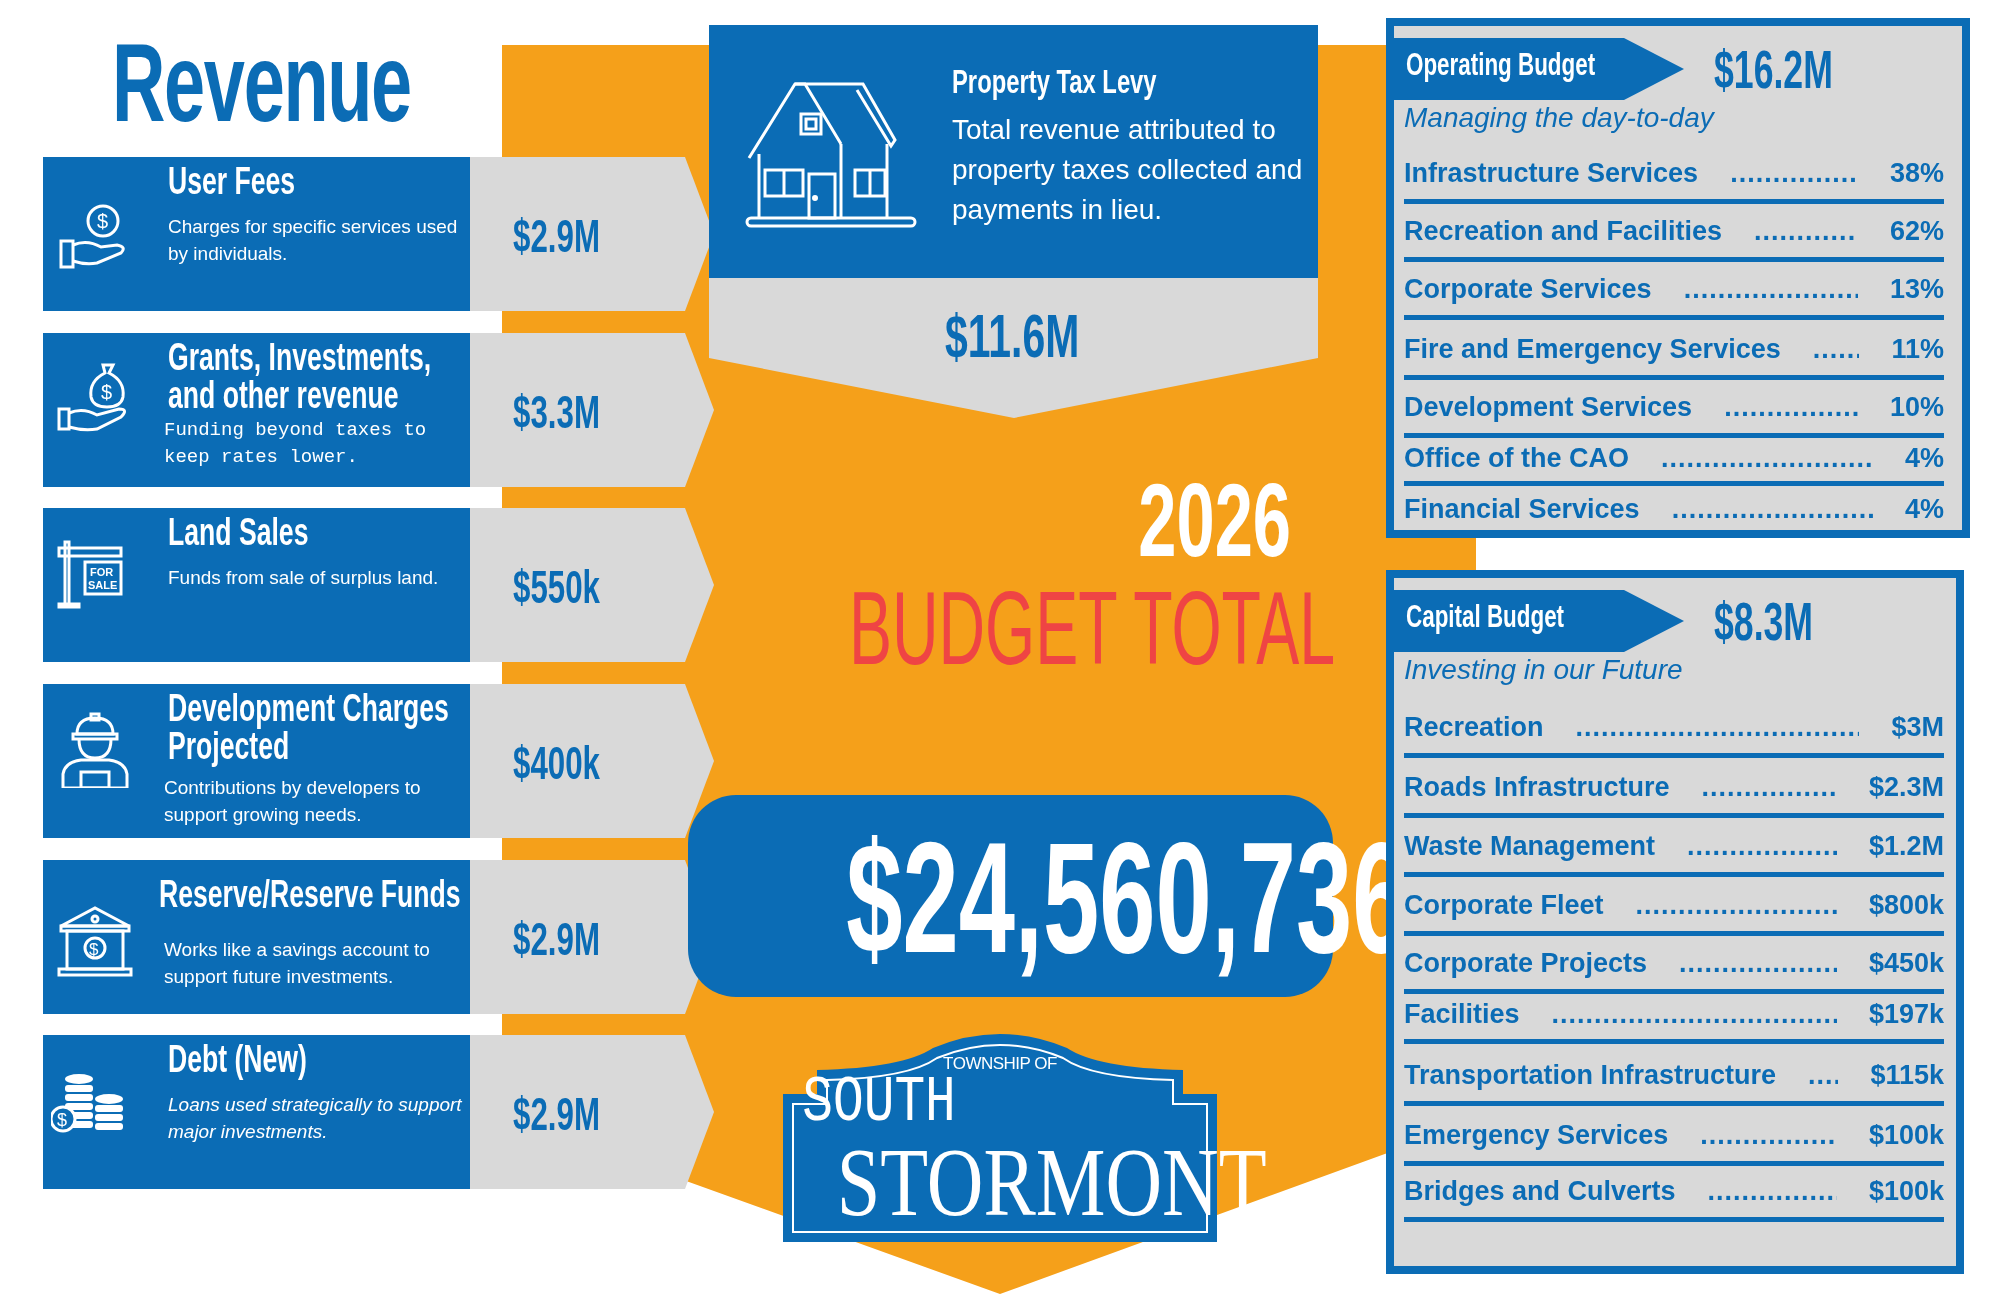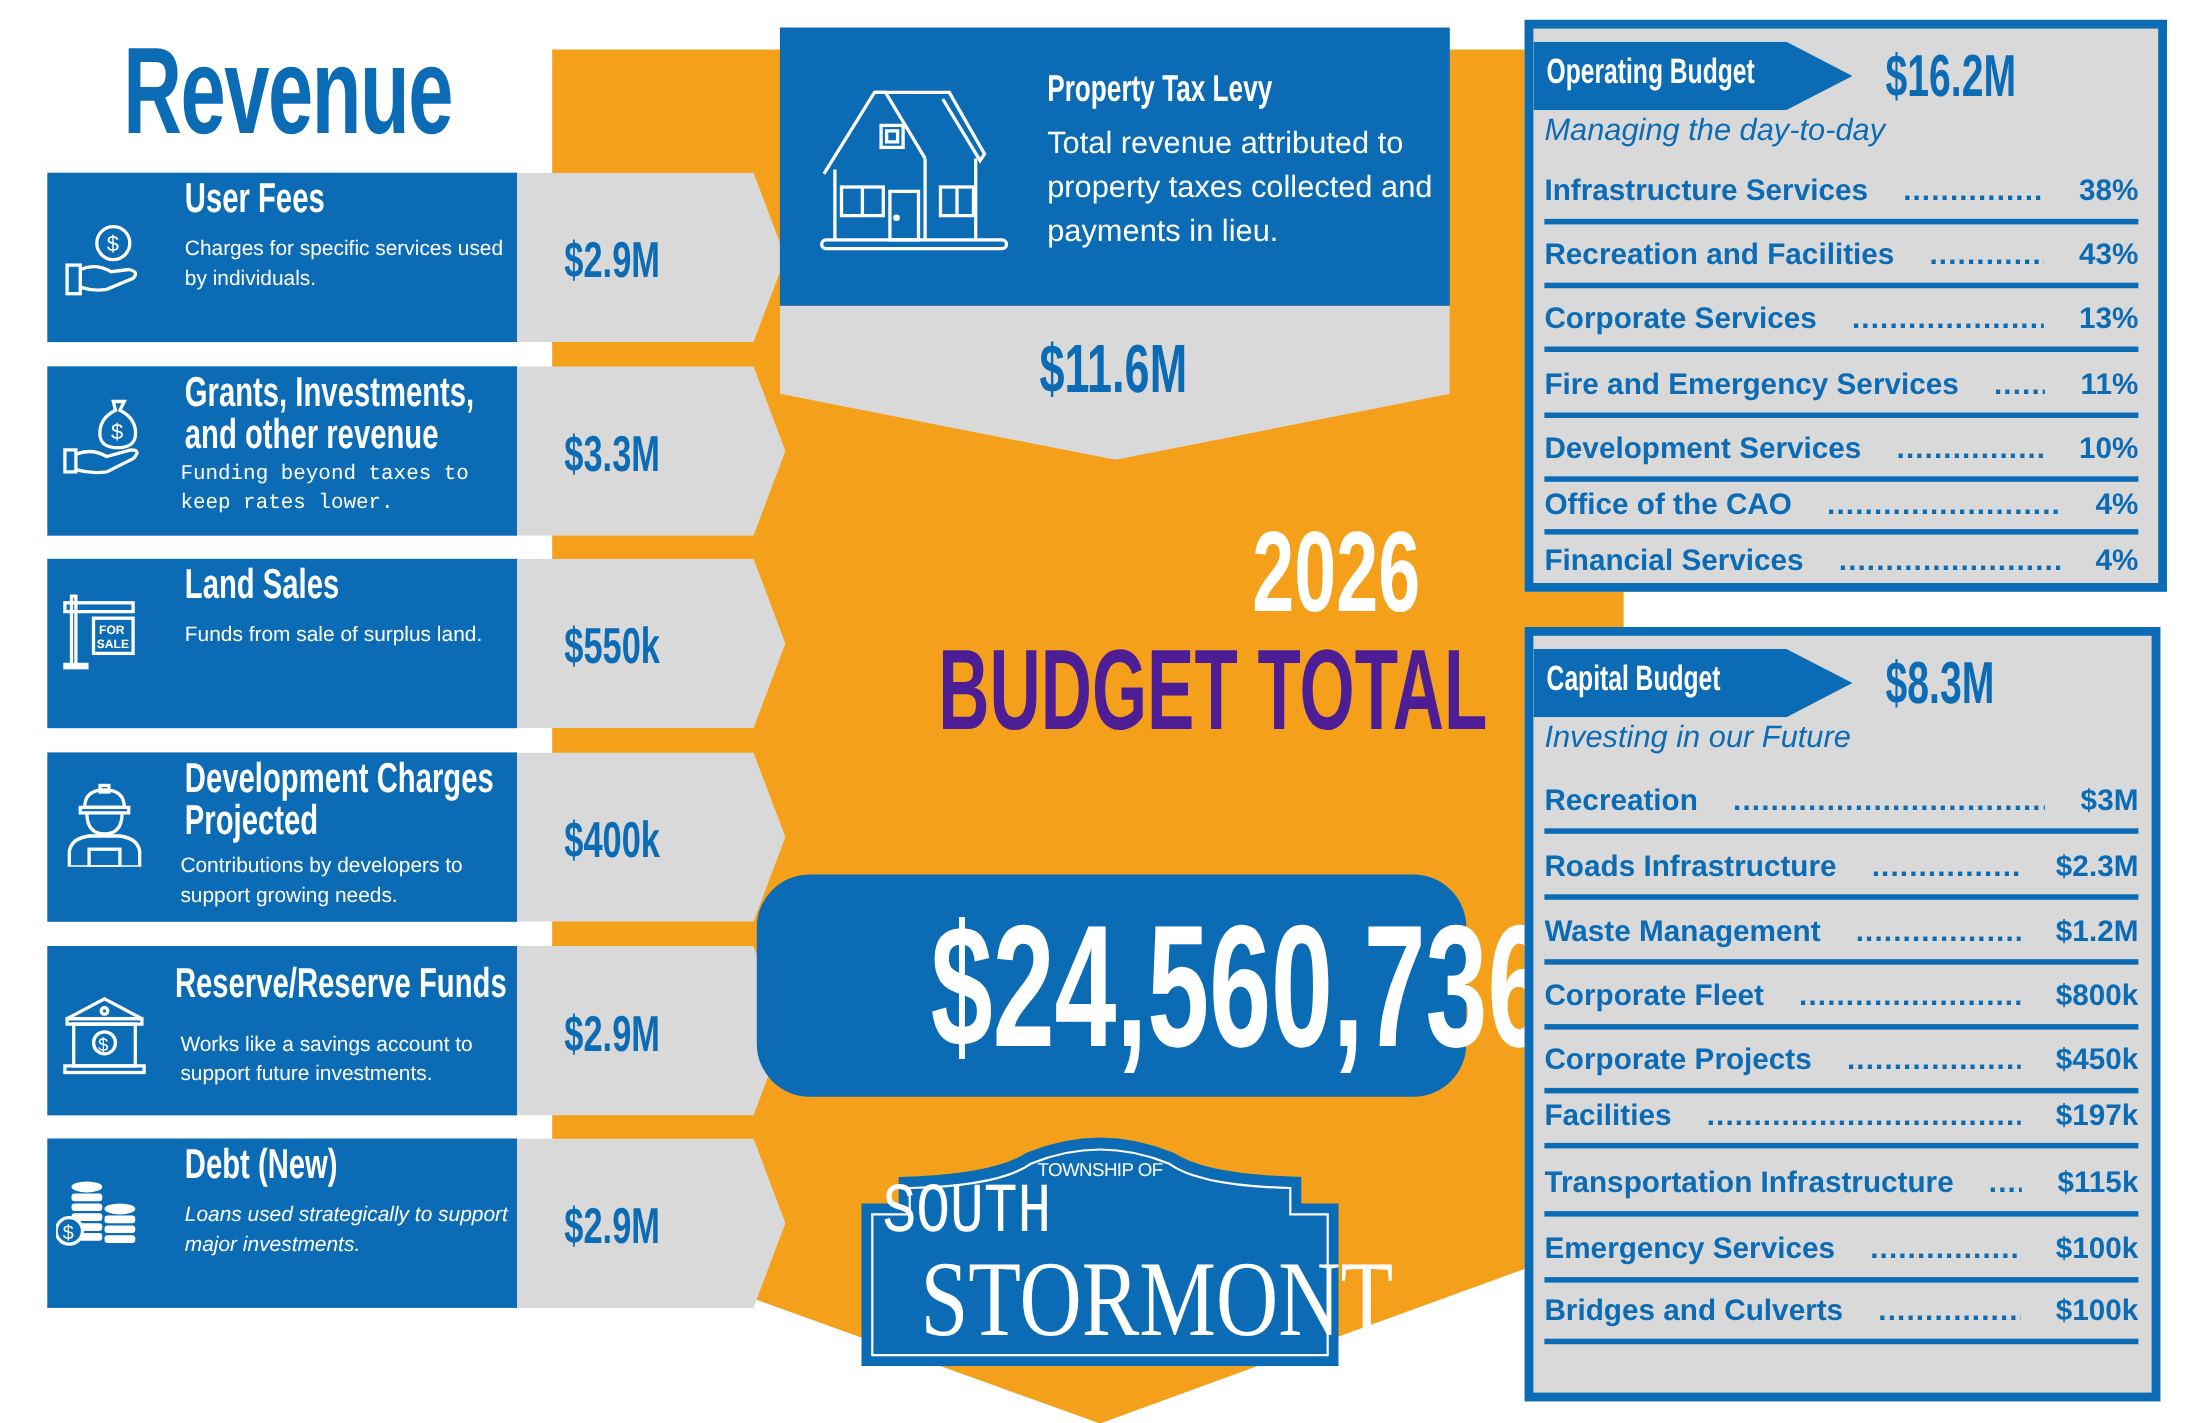--- a/index.html
+++ b/index.html
@@ -28,21 +28,21 @@
   .prop-box { left: 709px; top: 25px; width: 609px; height: 253px; background: #0b6cb5; }
   .prop-gray { left: 709px; top: 278px; width: 609px; height: 140px; }
   .prop-title { left: 952px; top: 62px; color: #fff; font-size: 34px; font-weight: bold;
     transform: scaleX(0.7); transform-origin: left top; white-space: nowrap; }
   .prop-desc { left: 952px; top: 110px; width: 360px; color: #fff; font-size: 28px; line-height: 40px; }
   .prop-amount { left: 945px; top: 300px; color: #0b6cb5; font-size: 62px; font-weight: bold;
     transform: scaleX(0.66); transform-origin: left top; white-space: nowrap; }
 
   .year { left: 700px; top: 470px; width: 630px; text-align: right; color: #fff; font-size: 104px; font-weight: bold; line-height: 100px; }
   .year span { display: inline-block; transform: scaleX(0.66); }
-  .bt { left: 700px; top: 578px; width: 630px; text-align: center; color: #4c1d95; font-size: 104px; font-weight: bold; line-height: 100px; white-space: nowrap; }
+  .bt { left: 700px; top: 578px; width: 630px; text-align: center; color: #ef4444; font-size: 104px; font-weight: normal; line-height: 100px; white-space: nowrap; }
   .bt span { display: inline-block; transform: scaleX(0.62); }
 
   .total-pill { left: 688px; top: 795px; width: 645px; height: 202px; background: #0b6cb5; border-radius: 48px; }
   .total-text { left: 688px; top: 812px; width: 645px; text-align: center; color: #fff; font-size: 158px; font-weight: bold; line-height: 170px; white-space: nowrap; }
   .total-text span { display: inline-block; transform: scaleX(0.64); }
 
   
   .logo { left: 783px; top: 1030px; width: 434px; height: 212px; }
   .logo-town { left: 783px; top: 1054px; width: 434px; text-align: center; color: #fff; font-family: Liberation Sans, sans-serif; font-size: 17px; letter-spacing: -0.5px; }
   .logo-south { left: 783px; top: 1068px; width: 434px; text-align: left; color: #fff; font-family: Liberation Mono, monospace; font-size: 64px; line-height: 70px; }
@@ -233,21 +233,21 @@
   <div class="panel-tag">Managing the day-to-day</div>
 
   <div class="line-item" style="top:122px;">
       <span class="li-name">Infrastructure Services</span>
       <span class="li-dots"></span>
       <span class="li-val">38%</span>
     </div>
   <div class="line-item" style="top:180px;">
       <span class="li-name">Recreation and Facilities</span>
       <span class="li-dots"></span>
-      <span class="li-val">43%</span>
+      <span class="li-val">62%</span>
     </div>
   <div class="line-item" style="top:238px;">
       <span class="li-name">Corporate Services</span>
       <span class="li-dots"></span>
       <span class="li-val">13%</span>
     </div>
   <div class="line-item" style="top:298px;">
       <span class="li-name">Fire and Emergency Services</span>
       <span class="li-dots"></span>
       <span class="li-val">11%</span>

